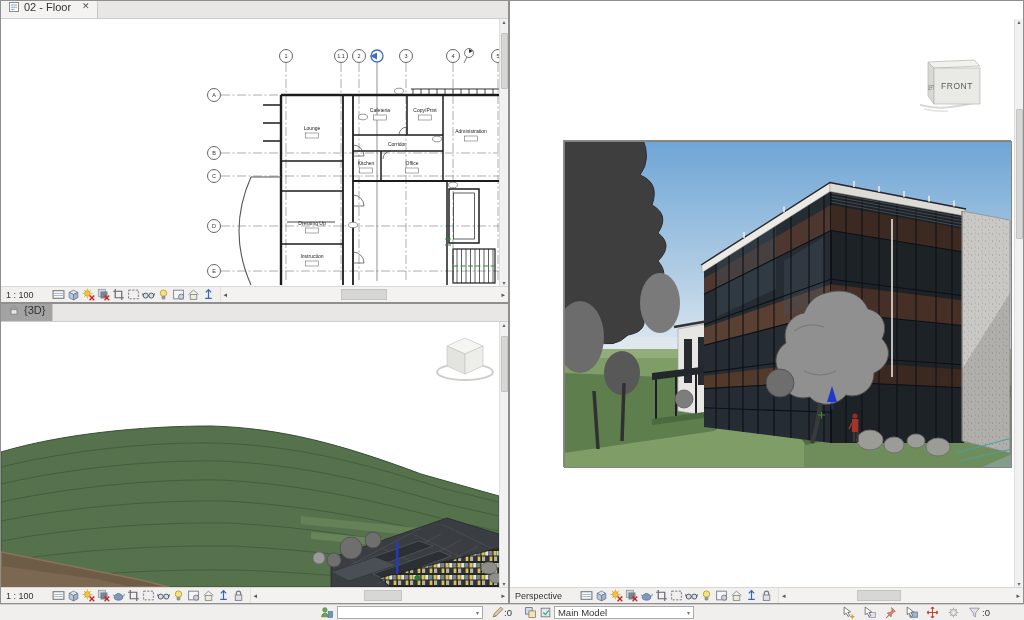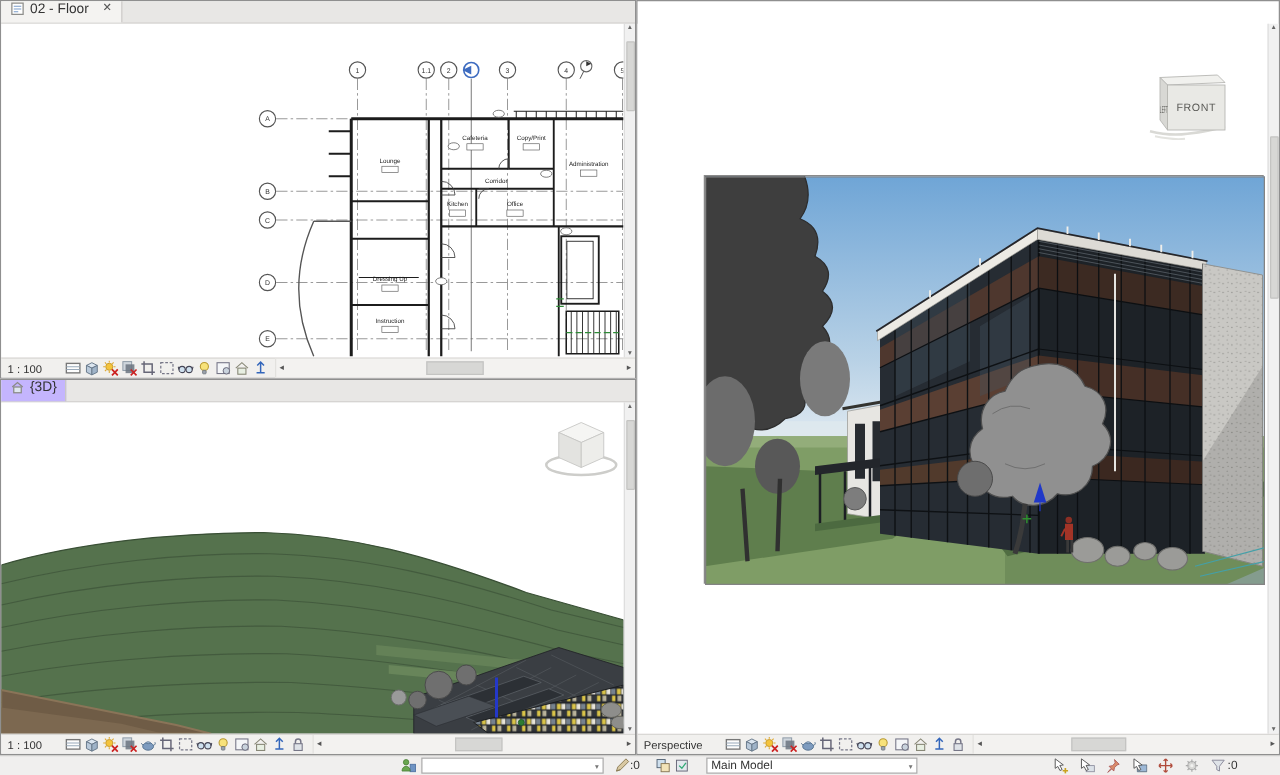--- a/index.html
+++ b/index.html
@@ -242,21 +242,21 @@
     <div class="hscroll">
       <span class="sarr">◂</span>
       <div class="hthumb" style="left:42%;width:16%"></div>
       <span class="sarr">▸</span>
     </div>
   </div>
 </div>
 
 <div class="pane" id="pane-3d">
   <div class="tabbar">
-    <div class="tab" style="background:#c4b5fd">
+    <div class="tab" style="background:#a3a3a3">
       <span class="ticon"><svg viewBox="0 0 12 12">
             <path d="M1.8 5.6 6 2l4.2 3.6" fill="none" stroke="#8a8a86"></path>
             <rect x="3" y="5.6" width="6" height="4.6" fill="#dfe7ef" stroke="#8a8a86"></rect>
           </svg></span>
       <span>{3D}</span>
     </div>
   </div>
   <div class="canvas">
     <svg viewBox="0 0 498 265" width="498" height="265">
       <defs>
@@ -657,21 +657,21 @@
         <rect x="1.5" y="1.5" width="6" height="6" fill="#cfe0ee" stroke="#567" stroke-width=".7"></rect>
         <rect x="4.5" y="4.5" width="6" height="6" fill="#f2e3b8" stroke="#875" stroke-width=".7"></rect>
       </svg>
     </span>
   <span class="sb-icon" style="margin-left:2px">
       <svg viewBox="0 0 12 12">
         <rect x="2" y="2" width="8" height="8" fill="#e3e8ee" stroke="#667" stroke-width=".7"></rect>
         <path d="M4 6l2 2 3-4" fill="none" stroke="#3a7" stroke-width="1"></path>
       </svg>
     </span>
-  <div class="sb-dd" style="width:169px;margin-left:13px">
+  <div class="sb-dd" style="width:140px;margin-left:2px">
     <span>Main Model</span>
     <span class="chev">▾</span>
   </div>
   <div style="flex:1"></div>
   <span style="display:flex;gap:8px;align-items:center">
       <span class="vc-icon">
         <svg viewBox="0 0 12 12">
           <path d="M2 1l6 4.5-2.6.4 1.7 3-1.6.7-1.6-3L2 8z" fill="#fff" stroke="#555" stroke-width=".7"></path>
           <path d="M7.5 9.8h4M9.5 7.8v4" stroke="#caa21e" stroke-width="1.2"></path>
         </svg>

